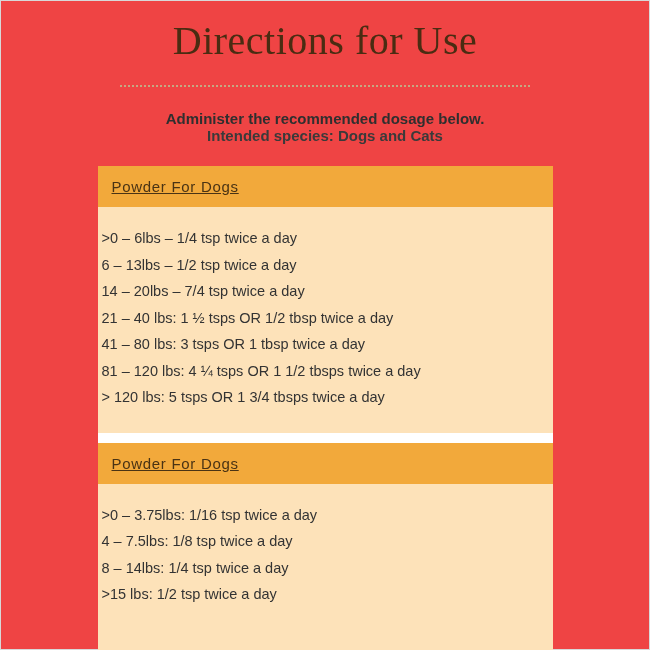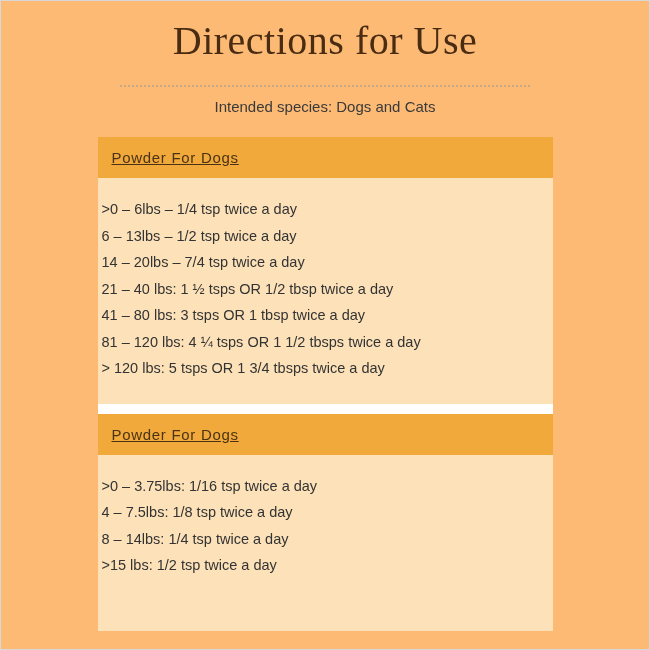--- a/index.html
+++ b/index.html
@@ -13,21 +13,21 @@
     font-family: "Liberation Sans", sans-serif;
     color: #3a3a3a;
     overflow: hidden;
   }
   .page {
     position: relative;
     width: 650px;
     height: 650px;
     box-sizing: border-box;
     border: 1px solid #d8d8d8;
-    background: #fdba74;
+    background: #ef4444;
   }
   .title {
     text-align: center;
     font-family: "Liberation Serif", serif;
     font-size: 40px;
     font-weight: 400;
     color: #4a2c12;
     letter-spacing: 0.5px;
     margin: 14px 0 0 0;
     padding: 0;
@@ -42,23 +42,22 @@
   .subtitle {
     text-align: center;
     font-size: 15px;
     font-weight: bold;
     color: #2f2f2f;
     margin-top: 22px;
   }
   .species {
     text-align: center;
     font-size: 15px;
-    font-weight: normal;
+    font-weight: bold;
     color: #3a3a3a;
-    margin-top: 10px;
   }
   .table-wrap {
     width: 455px;
     margin: 22px auto 0 auto;
   }
   .section-header {
     background: #f2a93b;
     color: #4a3314;
     font-size: 15px;
     letter-spacing: 0.7px;
@@ -89,20 +88,21 @@
 </style>
 </head>
 <body>
 
 <div class="page">
 
   <h1 class="title">Directions for Use</h1>
 
   <div class="divider"></div>
 
+  <div class="subtitle">Administer the recommended dosage below.</div>
   <div class="species">Intended species: Dogs and Cats</div>
 
   <div class="table-wrap">
 
     <div class="section">
       <div class="section-header">Powder For Dogs</div>
       <div class="section-body">
         <div class="dose-line">&gt;0 – 6lbs – 1/4 tsp twice a day</div>
         <div class="dose-line">6 – 13lbs – 1/2 tsp twice a day</div>
         <div class="dose-line">14 – 20lbs – 7/4 tsp twice a day</div>

